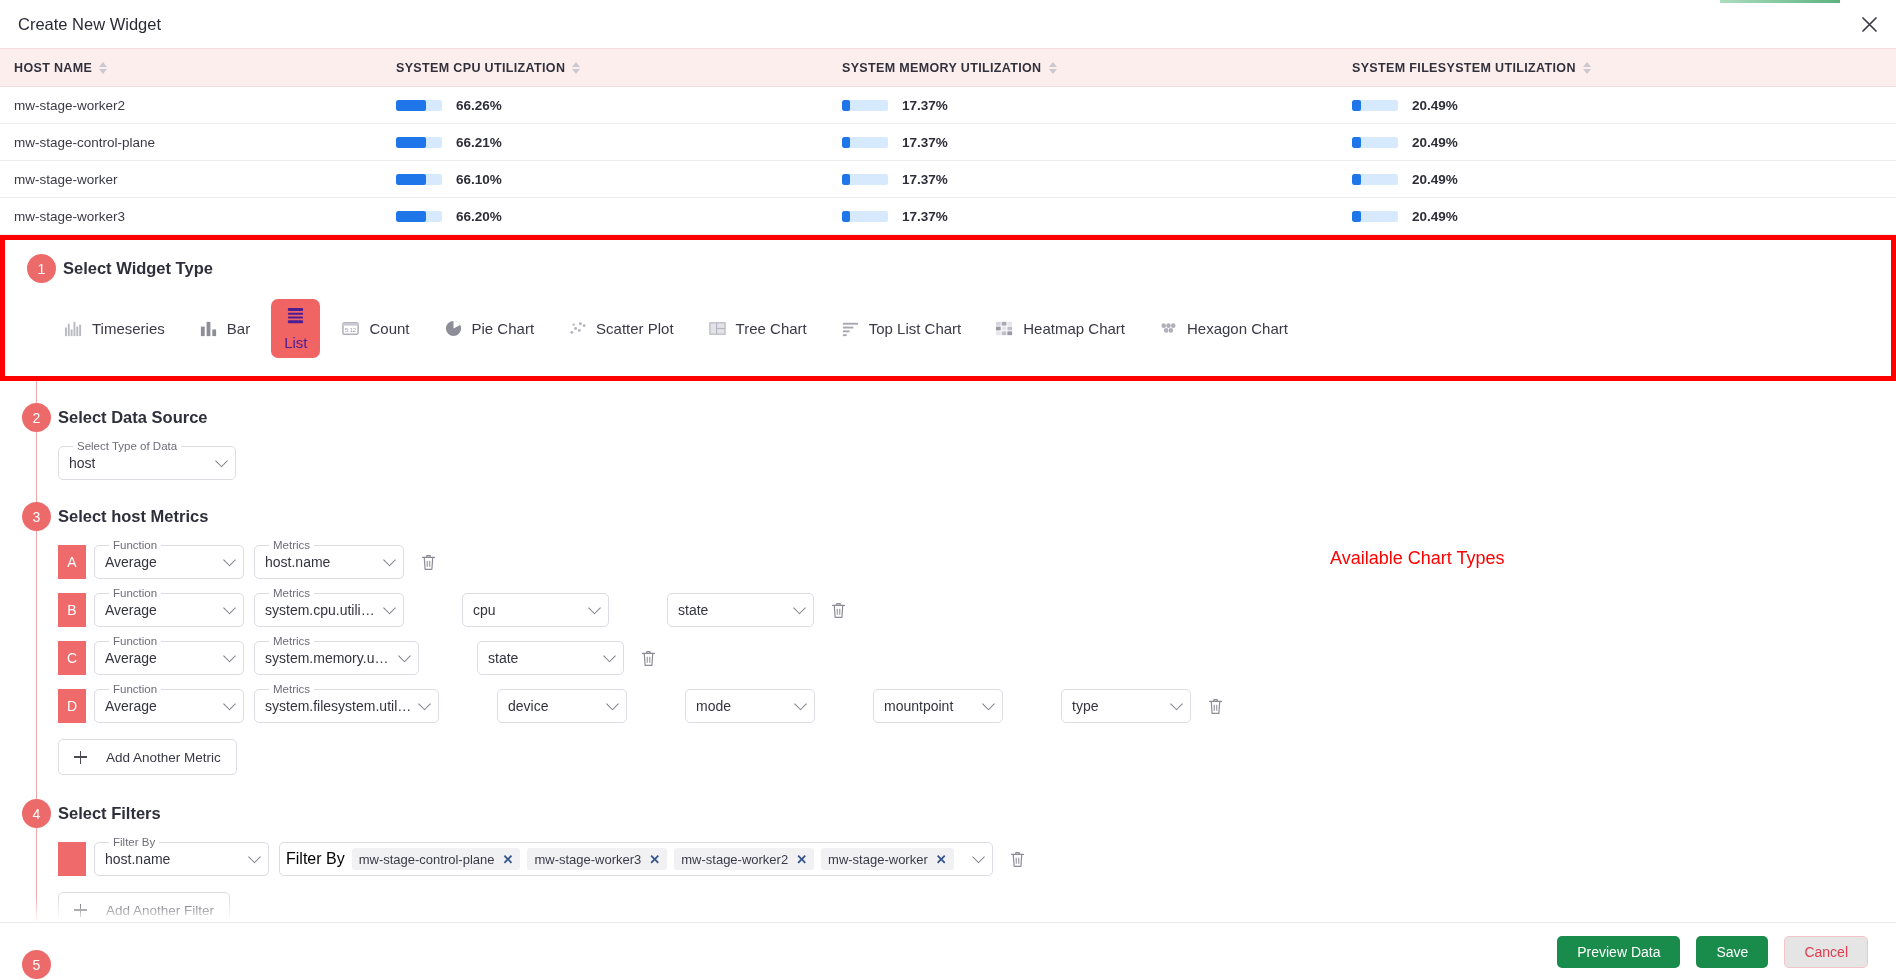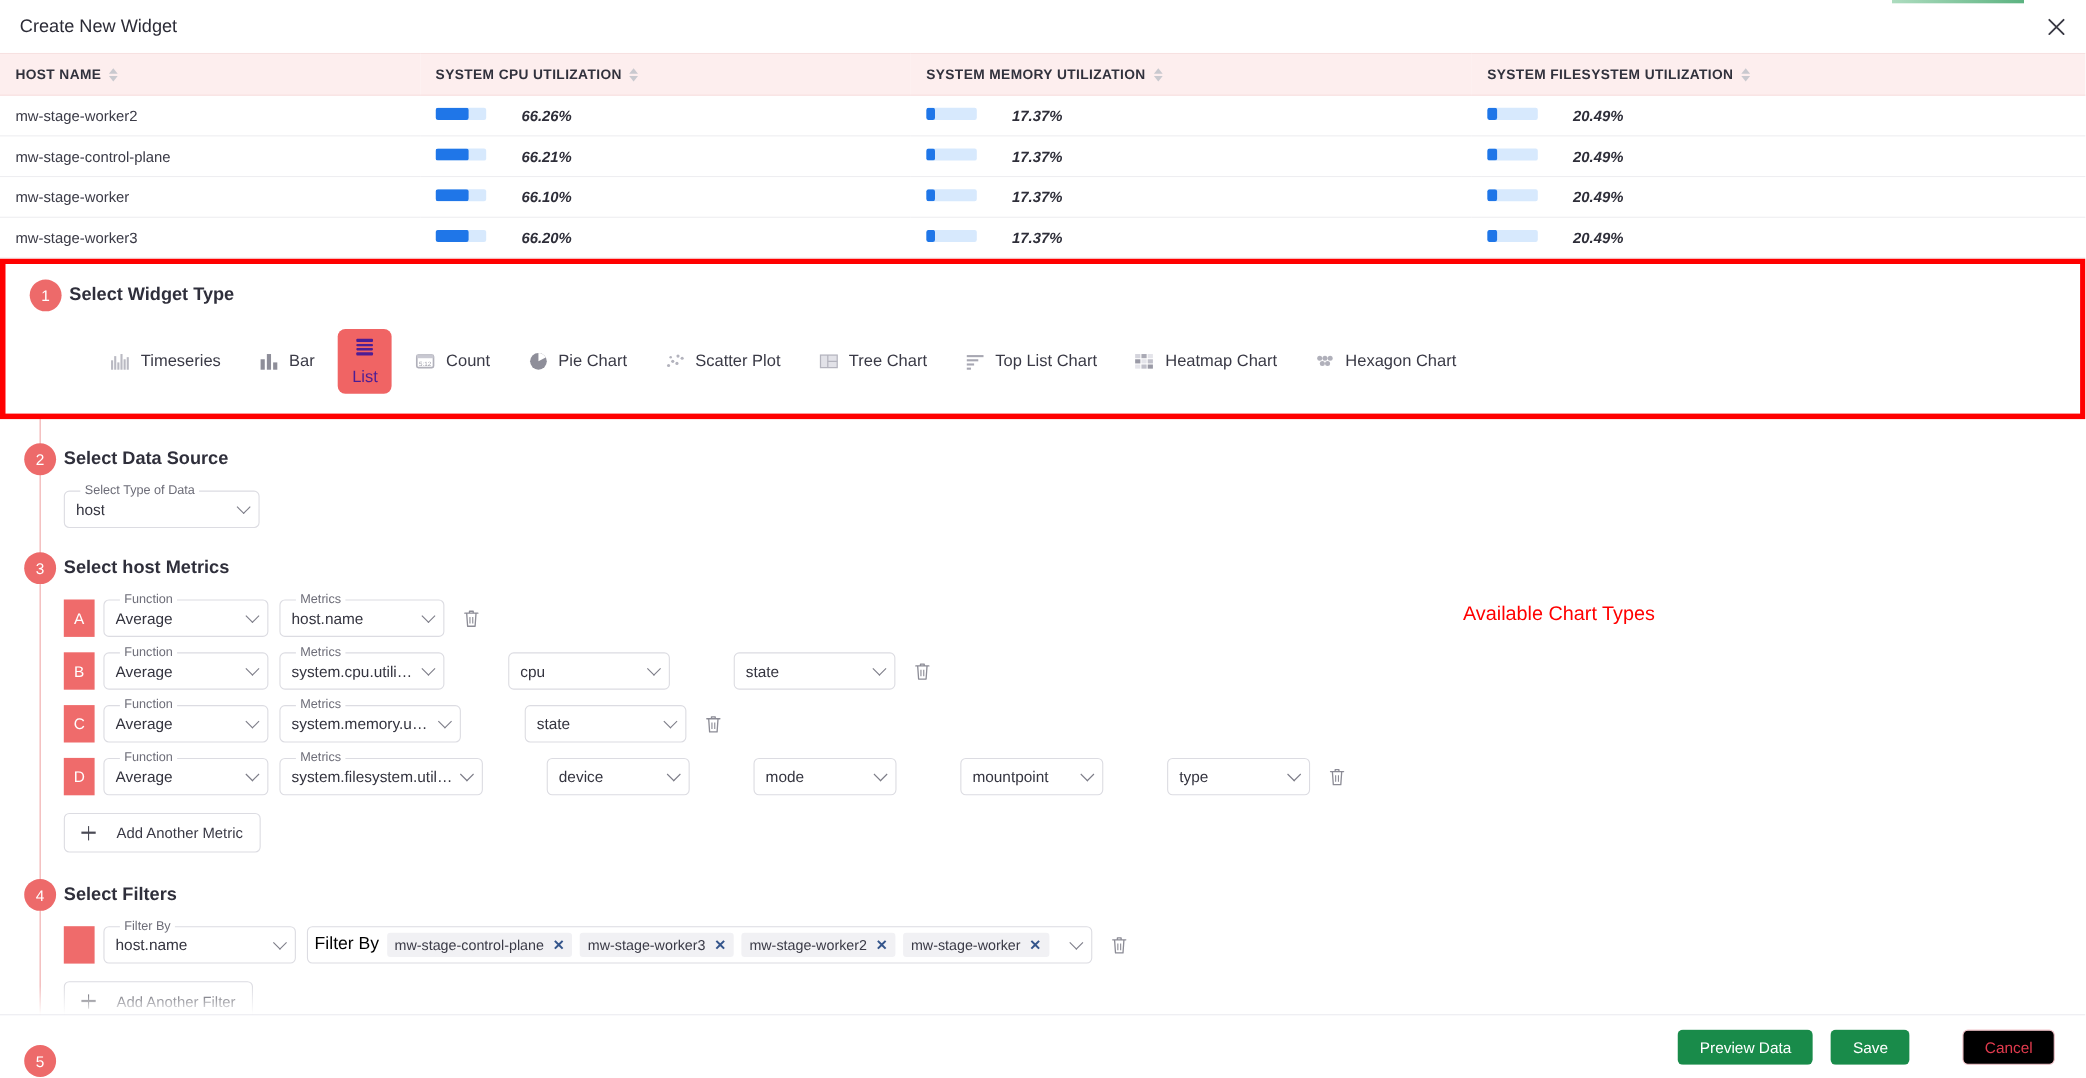--- a/index.html
+++ b/index.html
@@ -80,21 +80,21 @@
   .sort-ico i.dn { border-top: 5px solid #c9c9cf; }
 
   table.hosts tbody td {
     height: 37px;
     border-bottom: 1px solid #eeeef1;
     font-size: 13.5px;
     color: #3a3a46;
     padding: 0 0 0 14px;
     white-space: nowrap;
   }
-  .cell-metric { display: flex; align-items: flex-start; gap: 32px; font-style: italic; }
+  .cell-metric { display: flex; align-items: center; gap: 14px; }
   .bar {
     width: 46px; height: 11px;
     background: #d7e9fd;
     border-radius: 2px;
     overflow: hidden;
     flex: 0 0 46px;
   }
   .bar > span {
     display: block; height: 100%;
     background: #1f76e8;
@@ -145,21 +145,21 @@
     background: #fff;
   }
   .step1-inner { padding: 14px 0 18px 0; }
 
   
   .types {
     display: flex;
     align-items: center;
     gap: 8px;
     margin-top: 16px;
-    padding-left: 82px;
+    padding-left: 46px;
     flex-wrap: nowrap;
   }
   .type-chip {
     display: flex; align-items: center; gap: 9px;
     padding: 7px 13px;
     border-radius: 7px;
     font-size: 15px;
     color: #3a3a46;
     cursor: pointer;
     white-space: nowrap;
@@ -312,21 +312,21 @@
   .btn {
     height: 32px;
     border-radius: 5px;
     font-size: 14px;
     display: inline-flex; align-items: center; justify-content: center;
     padding: 0 19px;
     cursor: pointer;
     border: 1px solid transparent;
   }
   .btn-green { background: #198b4a; color: #fff; }
-  .btn-outline-red { background: #000000; color: #e23b4e; border-color: #f2c3c9; margin-left: 32px; }
+  .btn-outline-red { background: #e5e5e5; color: #e23b4e; border-color: #f2c3c9; }
 
   .bottom-fade {
     position: absolute;
     left: 0; right: 0; bottom: 58px; height: 26px;
     background: linear-gradient(to bottom, rgba(255,255,255,0), #ffffff);
     pointer-events: none;
   }
 </style>
 </head>
 <body>

